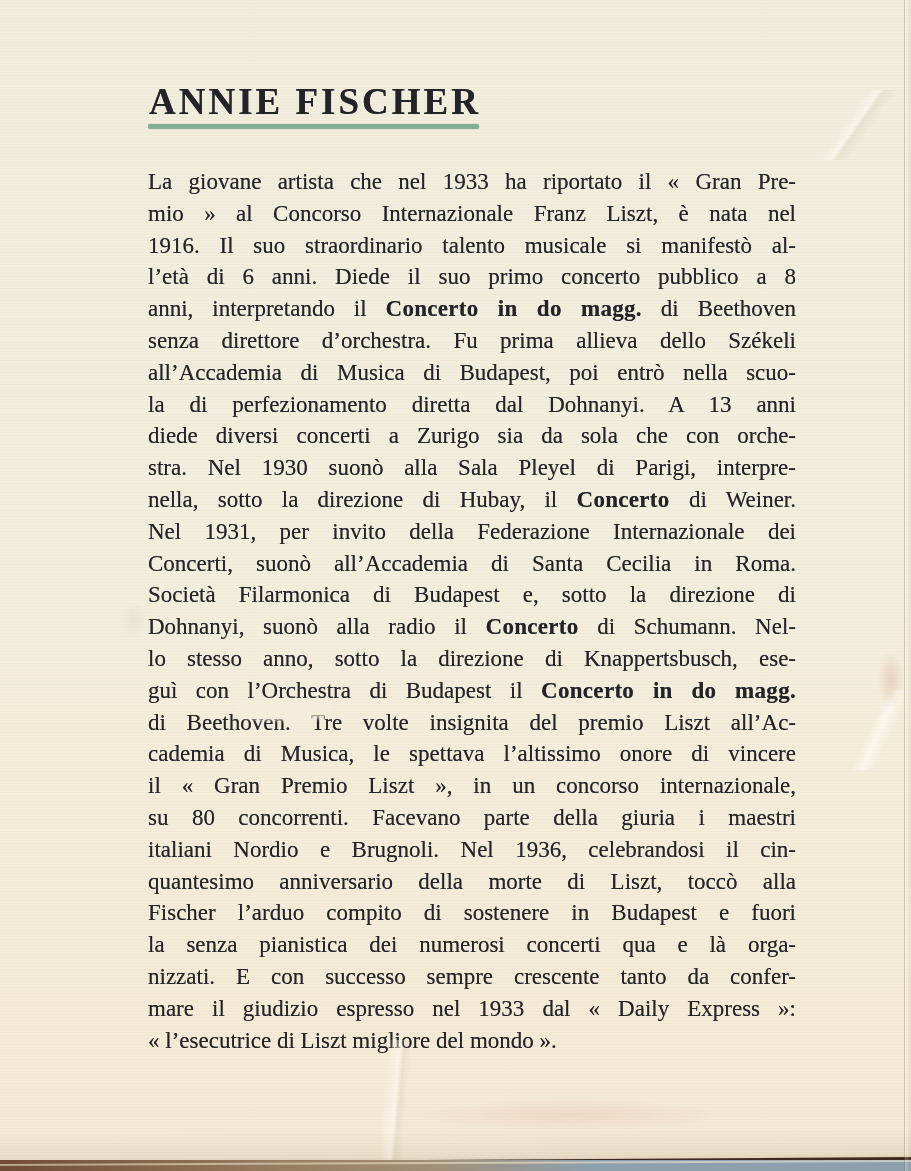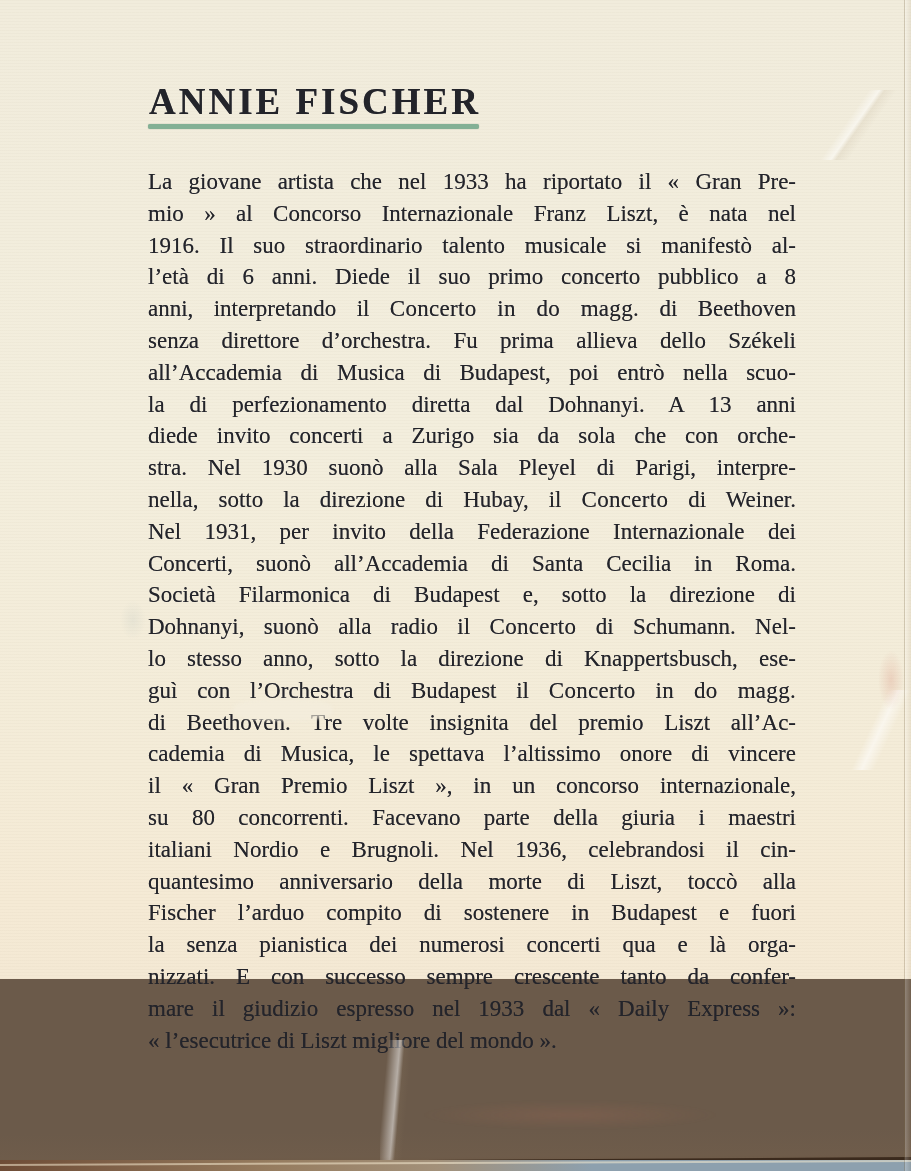--- a/index.html
+++ b/index.html
@@ -2,21 +2,21 @@
 <html style="--ink: #23242a; --underline: #83b095; --edge-line: #3b2a1d; --strip-left: #6e4c36; --strip-right: #8da0ae;"><head>
 <meta charset="utf-8">
 <style>
   html,body{margin:0;padding:0;}
   body{
     width:911px;height:1171px;overflow:hidden;position:relative;
     font-family:"Liberation Serif","DejaVu Serif",serif;
     background:#6b5a4a;
   }
   .page{
-    position:absolute;left:0;top:0;width:911px;height:979px;
+    position:absolute;left:0;top:0;width:911px;height:1171px;
     background:
       repeating-linear-gradient(0deg, rgba(90,70,40,0.022) 0 1px, rgba(255,255,255,0) 1px 3px),
       linear-gradient(180deg,#f1ecdc 0%,#f3eedd 45%,#f4ecd8 78%,#f5ead5 92%,#f4e9d4 100%);
   }
   
   .right-edge-line{
     position:absolute;top:0;left:904px;width:1px;height:1171px;
     background:rgba(120,100,70,0.28);
   }
   .right-edge-shade{
@@ -45,21 +45,21 @@
   .paragraph .line{
     text-align:justify;
     text-align-last:justify;
     -moz-text-align-last:justify;
     height:31.8px;white-space:nowrap;
   }
   .paragraph .line:last-child{
     text-align-last:left;
     -moz-text-align-last:left;
   }
-  .paragraph b{font-weight:normal;letter-spacing:0.3px;}
+  .paragraph b{font-weight:bold;letter-spacing:0.3px;}
   
   .smudge-orchestra{
     position:absolute;left:233px;top:699px;width:100px;height:22px;
     background:rgba(243,238,221,0.62);
     filter:blur(1.5px);border-radius:40%;
   }
   .crease-top-right{
     position:absolute;left:790px;top:90px;width:130px;height:70px;
     background:linear-gradient(125deg,rgba(255,255,255,0) 44%,rgba(255,255,255,0.5) 50%,rgba(170,150,120,0.12) 53%,rgba(255,255,255,0) 60%);
   }
@@ -116,21 +116,21 @@
 
   <div class="paragraph" id="paragraph">
       <div class="line"><span>La giovane artista che nel 1933 ha riportato il « Gran Pre-</span></div>
       <div class="line"><span>mio » al Concorso Internazionale Franz Liszt, è nata nel</span></div>
       <div class="line"><span>1916. Il suo straordinario talento musicale si manifestò al-</span></div>
       <div class="line"><span>l’età di 6 anni. Diede il suo primo concerto pubblico a 8</span></div>
       <div class="line"><span>anni, interpretando il </span><b>Concerto in do magg.</b><span> di Beethoven</span></div>
       <div class="line"><span>senza direttore d’orchestra. Fu prima allieva dello Székeli</span></div>
       <div class="line"><span>all’Accademia di Musica di Budapest, poi entrò nella scuo-</span></div>
       <div class="line"><span>la di perfezionamento diretta dal Dohnanyi. A 13 anni</span></div>
-      <div class="line"><span>diede invito concerti a Zurigo sia da sola che con orche-</span></div>
+      <div class="line"><span>diede diversi concerti a Zurigo sia da sola che con orche-</span></div>
       <div class="line"><span>stra. Nel 1930 suonò alla Sala Pleyel di Parigi, interpre-</span></div>
       <div class="line"><span>nella, sotto la direzione di Hubay, il </span><b>Concerto</b><span> di Weiner.</span></div>
       <div class="line"><span>Nel 1931, per invito della Federazione Internazionale dei</span></div>
       <div class="line"><span>Concerti, suonò all’Accademia di Santa Cecilia in Roma.</span></div>
       <div class="line"><span>Società Filarmonica di Budapest e, sotto la direzione di</span></div>
       <div class="line"><span>Dohnanyi, suonò alla radio il </span><b>Concerto</b><span> di Schumann. Nel-</span></div>
       <div class="line"><span>lo stesso anno, sotto la direzione di Knappertsbusch, ese-</span></div>
       <div class="line"><span>guì con l’Orchestra di Budapest il </span><b>Concerto in do magg.</b></div>
       <div class="line"><span>di Beethoven. Tre volte insignita del premio Liszt all’Ac-</span></div>
       <div class="line"><span>cademia di Musica, le spettava l’altissimo onore di vincere</span></div>

